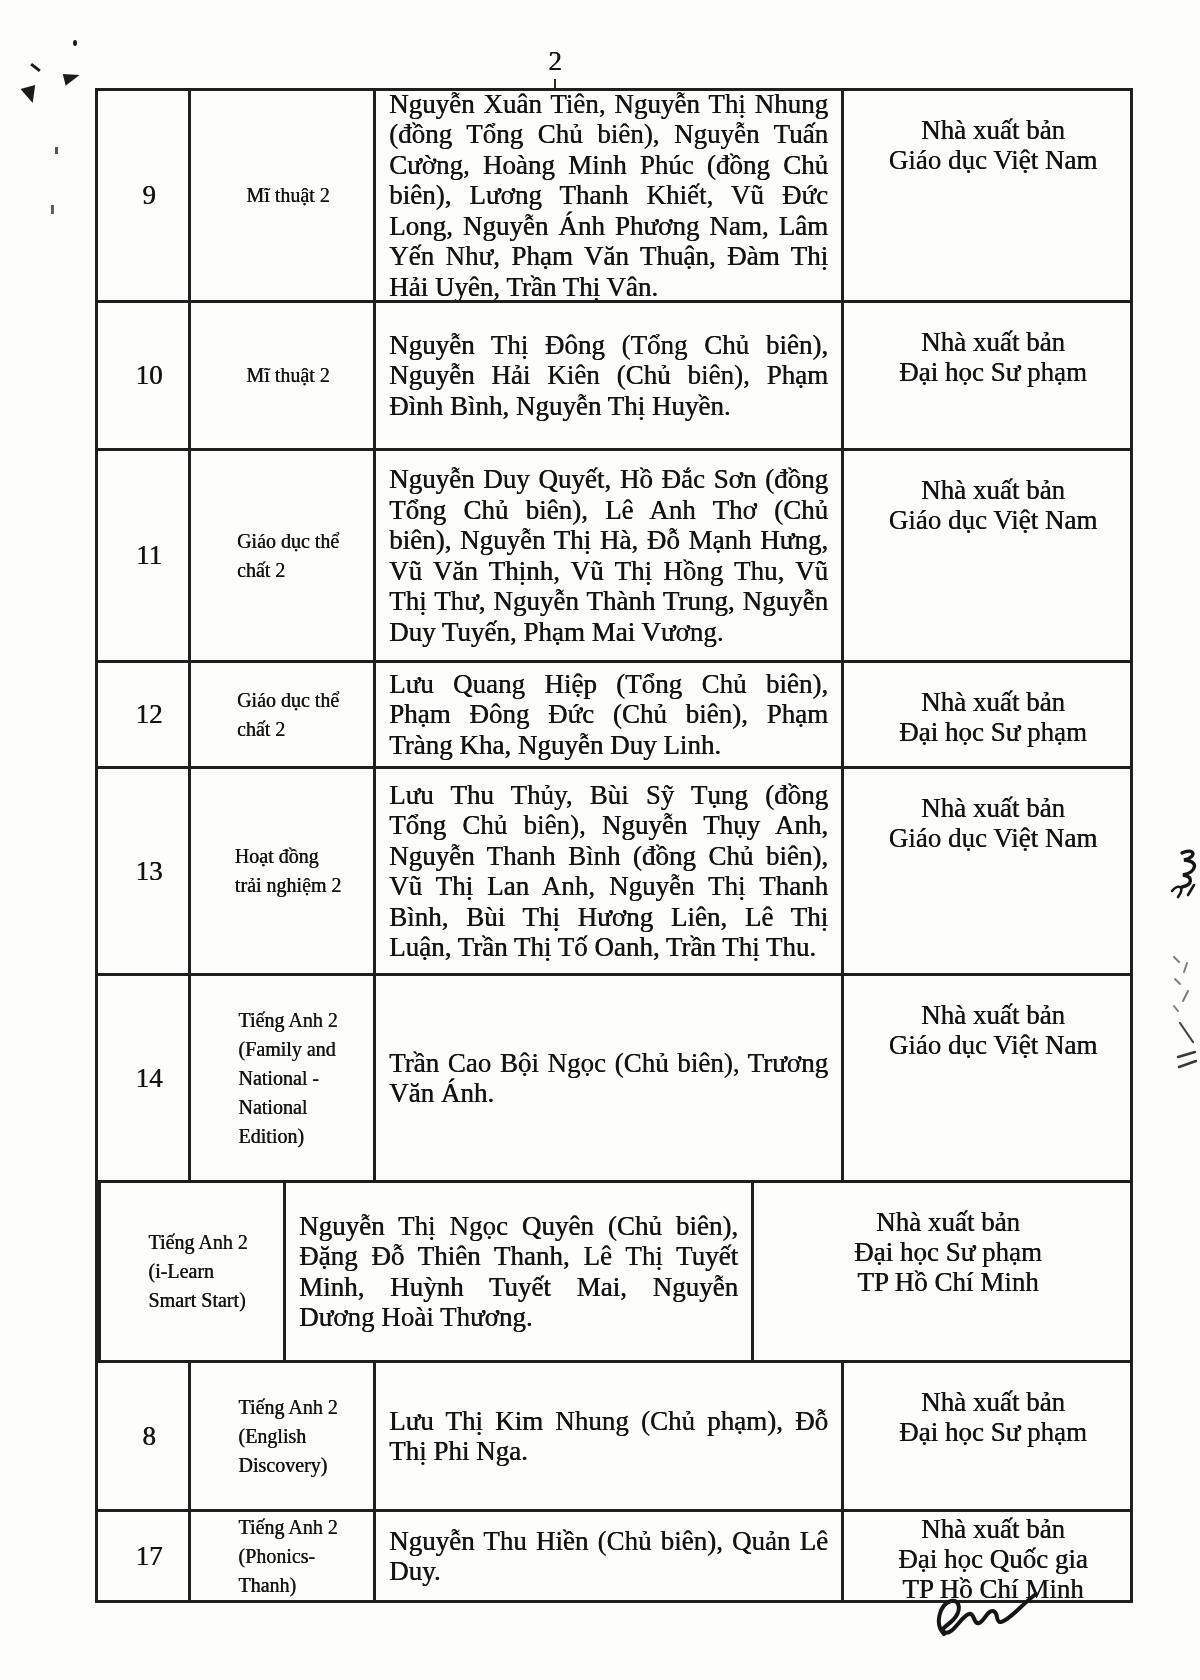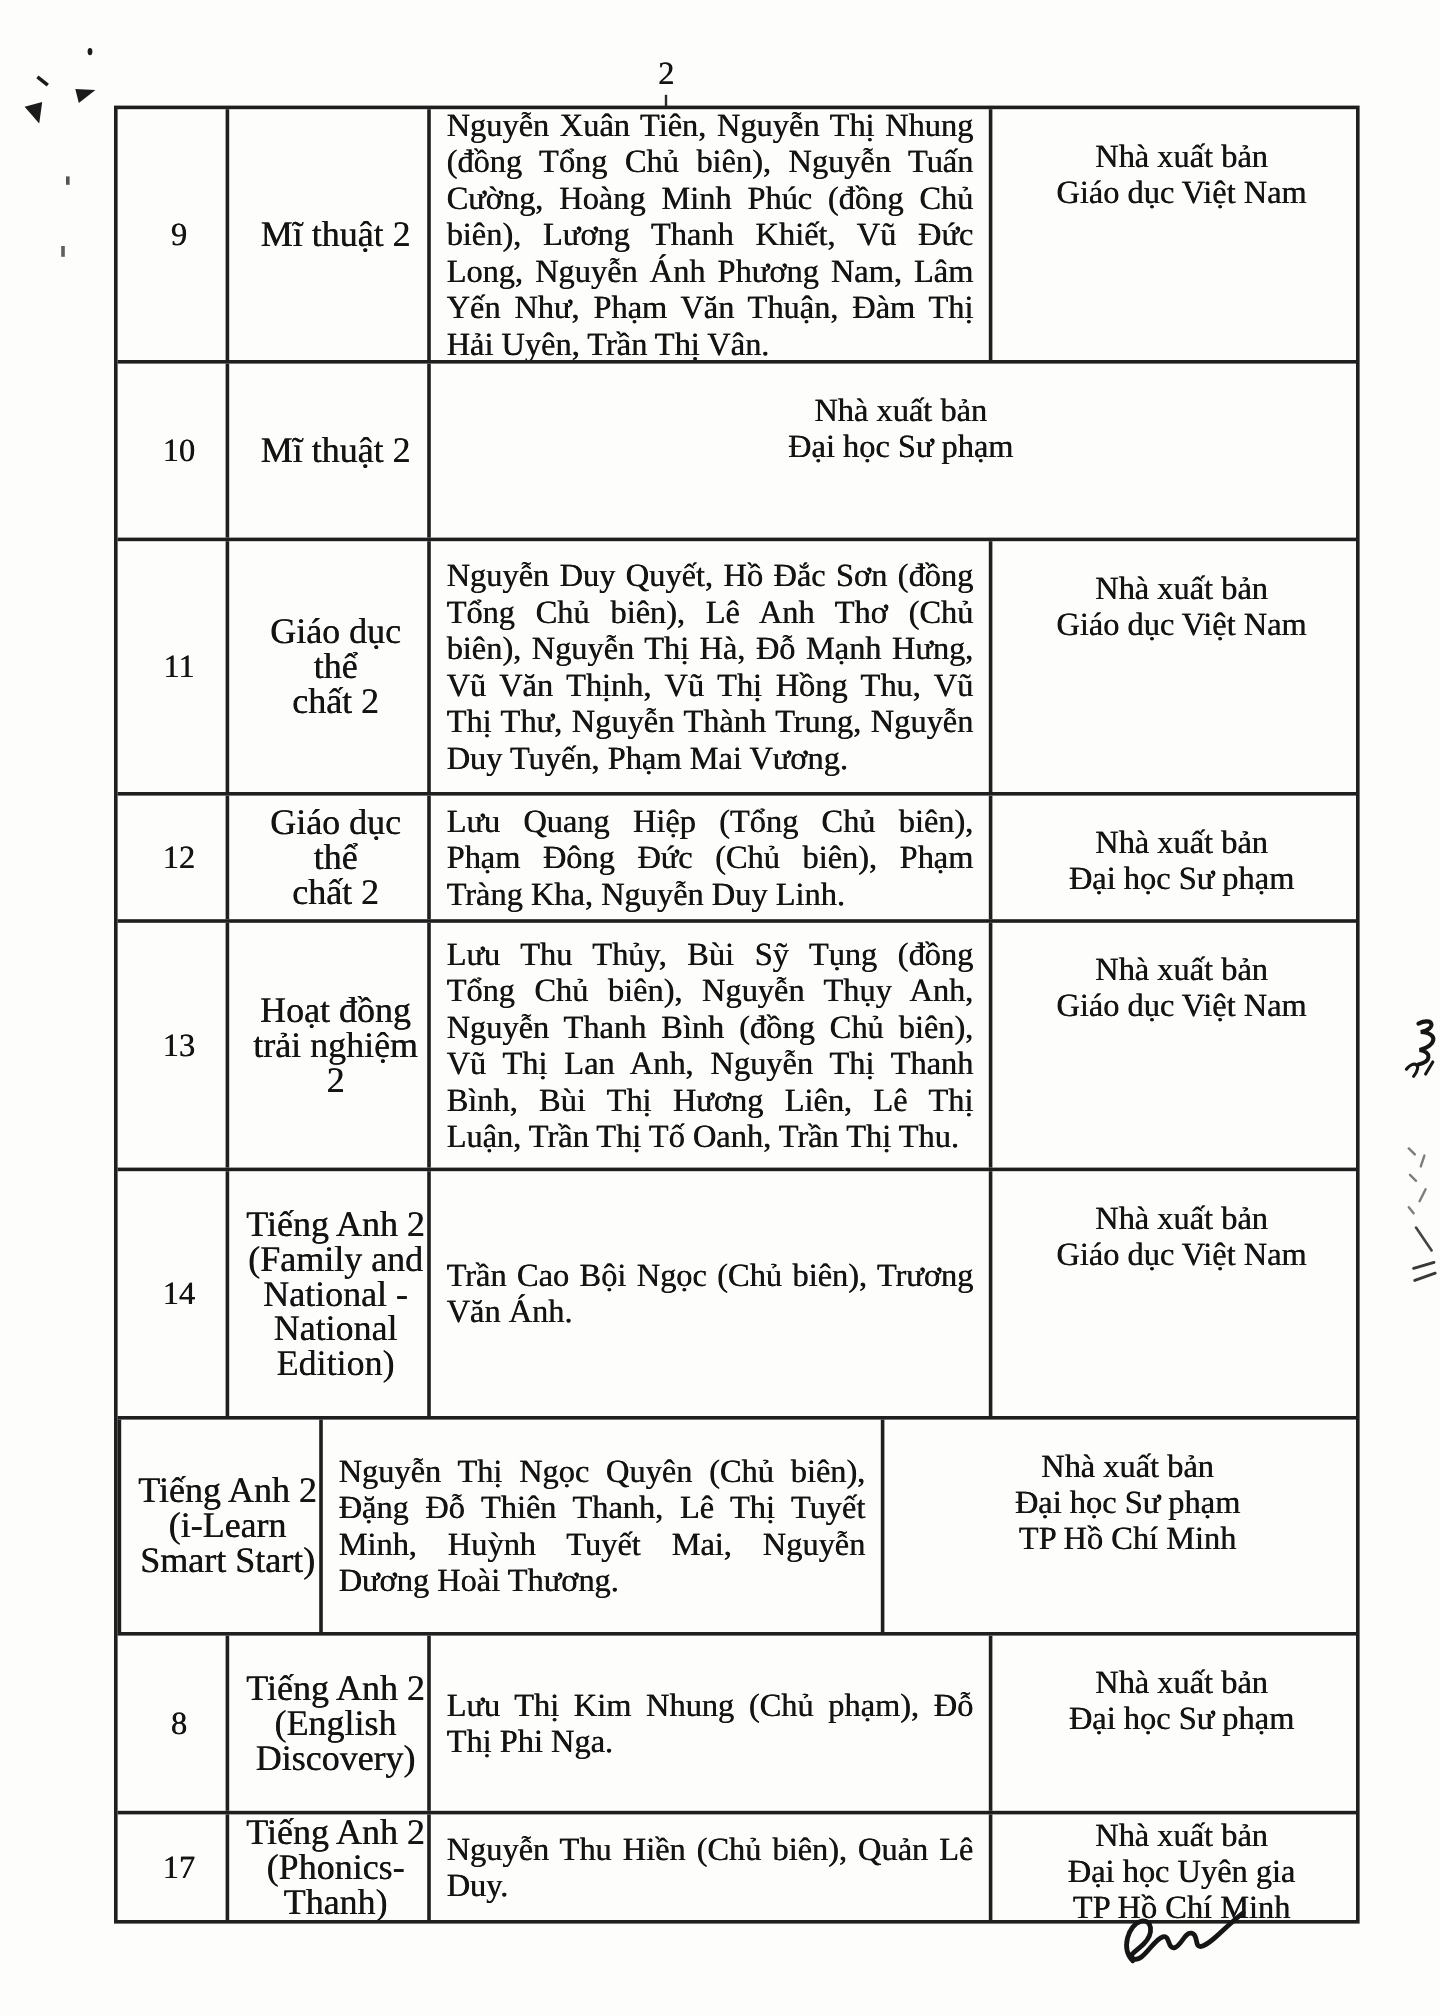--- a/index.html
+++ b/index.html
@@ -28,23 +28,23 @@
     box-sizing:border-box;
   }
   .row{display:flex;box-sizing:border-box;}
   .row + .row{border-top:3px solid #1f1f1f;}
   .cell{box-sizing:border-box;overflow:hidden;padding-left:12px;}
   .c-no{
     width:90px;display:flex;align-items:center;justify-content:center;
     font-size:27px;text-shadow:0.4px 0 0 currentColor;
   }
   .c-sub{
-    width:168px;border-left:3px solid #1f1f1f;
+    width:185px;border-left:3px solid #1f1f1f;
     display:flex;align-items:center;justify-content:center;
-    font-size:30px;line-height:29px;text-align:center;
+    font-size:20px;line-height:29px;
     text-shadow:0.4px 0 0 currentColor;
   }
   .c-auth{
     width:468px;border-left:3px solid #1f1f1f;
     display:flex;align-items:center;
     padding:6px 13px;
     font-size:27px;line-height:30.5px;
     text-shadow:0.4px 0 0 currentColor;
   }
   .c-auth .auth-text{width:100%;text-align:justify;text-justify:inter-word;}
@@ -101,20 +101,23 @@
   </div>
       <div class="row" style="height: 148px;">
     <div class="cell c-no">
       <span>10</span>
     </div>
     <div class="cell c-sub">
       <div>
             <div>Mĩ thuật 2</div>
           </div>
     </div>
+    <div class="cell c-auth">
+      <div class="auth-text">Nguyễn Thị Đông (Tổng Chủ biên), Nguyễn Hải Kiên (Chủ biên), Phạm Đình Bình, Nguyễn Thị Huyền.</div>
+    </div>
     <div class="cell c-pub">
       <div>
             <div>Nhà xuất bản</div>
             <div>Đại học Sư phạm</div>
           </div>
     </div>
   </div>
       <div class="row" style="height: 212px;">
     <div class="cell c-no">
       <span>11</span>
@@ -248,21 +251,21 @@
             <div>(Phonics-</div>
             <div>Thanh)</div>
           </div>
     </div>
     <div class="cell c-auth">
       <div class="auth-text">Nguyễn Thu Hiền (Chủ biên), Quản Lê Duy.</div>
     </div>
     <div class="cell c-pub">
       <div>
             <div>Nhà xuất bản</div>
-            <div>Đại học Uyên gia</div>
+            <div>Đại học Quốc gia</div>
             <div>TP Hồ Chí Minh</div>
           </div>
     </div>
   </div>
     </div>
 
   <svg class="margin-svg" style="left:1158px;top:845px;" width="44" height="230" viewBox="0 0 44 230">
     <g fill="none" stroke="#161616" stroke-linecap="round">
       <path d="M24,8 C36,2 40,12 26,15 C42,16 38,27 25,30 C36,32 34,40 24,42" stroke-width="3.4"></path>
       <path d="M14,46 C20,38 28,42 20,52 M30,50 L36,40" stroke-width="2.6"></path>

